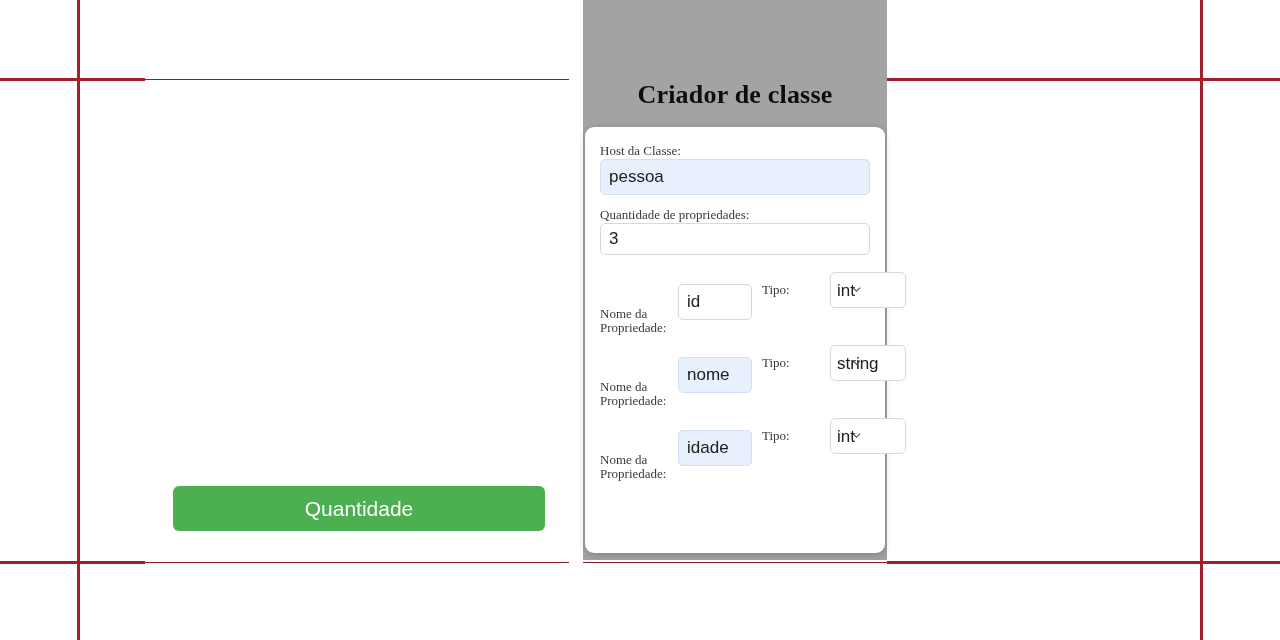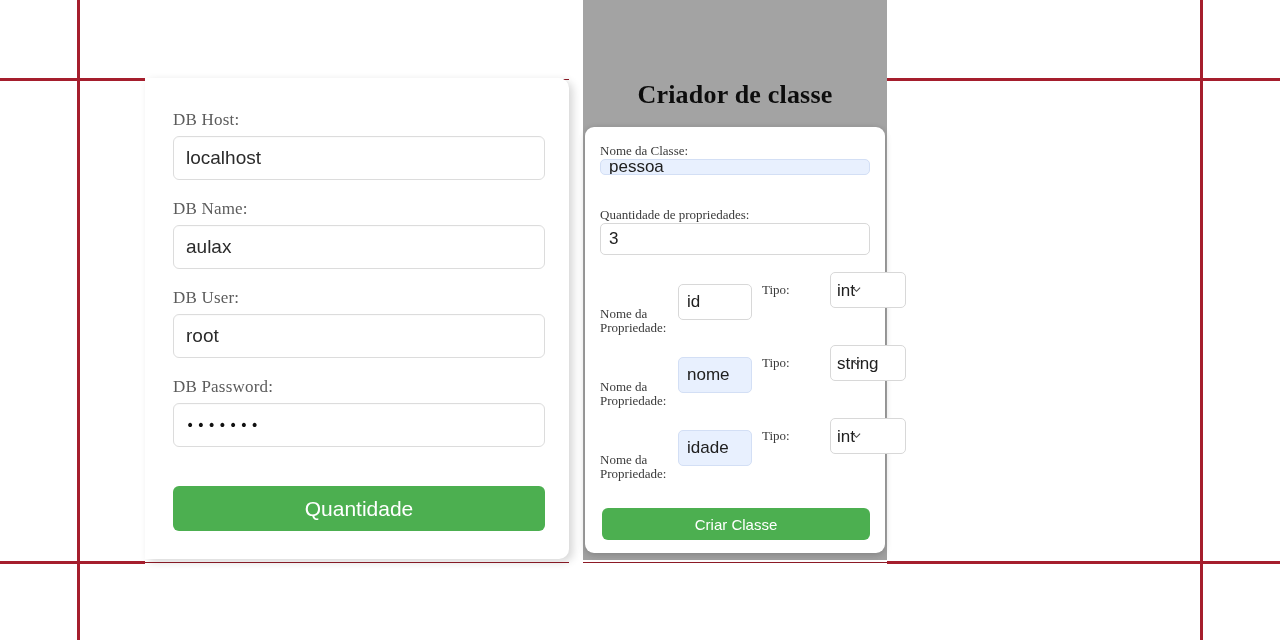--- a/index.html
+++ b/index.html
@@ -157,21 +157,21 @@
     font-size: 17px;
     color: #202020;
     padding: 0 8px;
     outline: none;
   }
   .r-input.autofill { background: #e8f0fe; border-color: #d3dff5; }
 
   #class-name-label { position: absolute; left: 15px; top: 17px; }
   #class-name-input {
     position: absolute; left: 15px; top: 32px;
-    width: 270px; height: 16px;
+    width: 270px; height: 36px;
   }
   #prop-count-label { position: absolute; left: 15px; top: 81px; }
   #prop-count-input {
     position: absolute; left: 15px; top: 96px;
     width: 270px; height: 32px;
   }
 
   .prop-row { position: absolute; left: 15px; width: 270px; height: 36px; }
   .prop-row .pl {
     position: absolute; left: 0; top: 3px; width: 72px; margin-top: 32px;
@@ -224,53 +224,30 @@
 </head>
 <body>
 
 <div id="stage">
 
   <div class="guide-thin" style="left:145px; top:79px; width:424px;"></div>
   <div class="guide-thin" style="left:583px; top:79px; width:304px;"></div>
   <div class="guide-thin" style="left:145px; top:562px; width:424px;"></div>
   <div class="guide-thin" style="left:583px; top:562px; width:304px;"></div>
 
-  <div id="left-panel">
-
-    <div class="field-group" style="top:32px;">
-      <label class="field-label">DB Host:</label>
-      <input class="text-input" value="localhost" style="">
-    </div>
-
-    <div class="field-group" style="top:121px;">
-      <label class="field-label">DB Name:</label>
-      <input class="text-input" value="aulax" style="">
-    </div>
-
-    <div class="field-group" style="top:210px;">
-      <label class="field-label">DB User:</label>
-      <input class="text-input" value="root" style="">
-    </div>
-
-    <div class="field-group" style="top:299px;">
-      <label class="field-label">DB Password:</label>
-      <input class="text-input pw-input" value="•••••••" style="">
-    </div>
-
-  </div>
 
   <button id="continue-btn" class="btn-green">Quantidade</button>
 
   <div id="right-panel">
 
     <div id="right-title">Criador de classe</div>
 
     <div id="class-card">
 
-      <label id="class-name-label" class="r-label">Nome da Classe:</label>
+      <label id="class-name-label" class="r-label">Host da Classe:</label>
       <input id="class-name-input" class="r-input autofill" value="pessoa" style="">
 
       <label id="prop-count-label" class="r-label">Quantidade de propriedades:</label>
       <input id="prop-count-input" class="r-input" value="3" style="">
 
       <div id="row-1" class="prop-row">
         <label class="r-label pl">Nome da Propriedade:</label>
         <input class="r-input pname" value="id" style="">
         <span class="tipo">Tipo:</span>
         <select class="ptype">
@@ -298,21 +275,20 @@
         <input class="r-input pname autofill" value="idade" style="">
         <span class="tipo">Tipo:</span>
         <select class="ptype">
           <option>int</option>
         </select>
         <svg class="chev" viewBox="0 0 10 10">
           <path d="M1 3 L5 7 L9 3" fill="none" stroke="#444" stroke-width="1.2"></path>
         </svg>
       </div>
 
-      <button id="create-class-btn" class="btn-green">Criar Classe</button>
 
     </div>
   </div>
 
   <div class="guide h" style="top:78px; left:0; width:145px;"></div>
   <div class="guide h" style="top:78px; left:887px; width:393px;"></div>
   <div class="guide h" style="top:561px; left:0; width:145px;"></div>
   <div class="guide h" style="top:561px; left:887px; width:393px;"></div>
   <div class="guide v" style="left:77px;"></div>
   <div class="guide v" style="left:1200px;"></div>

